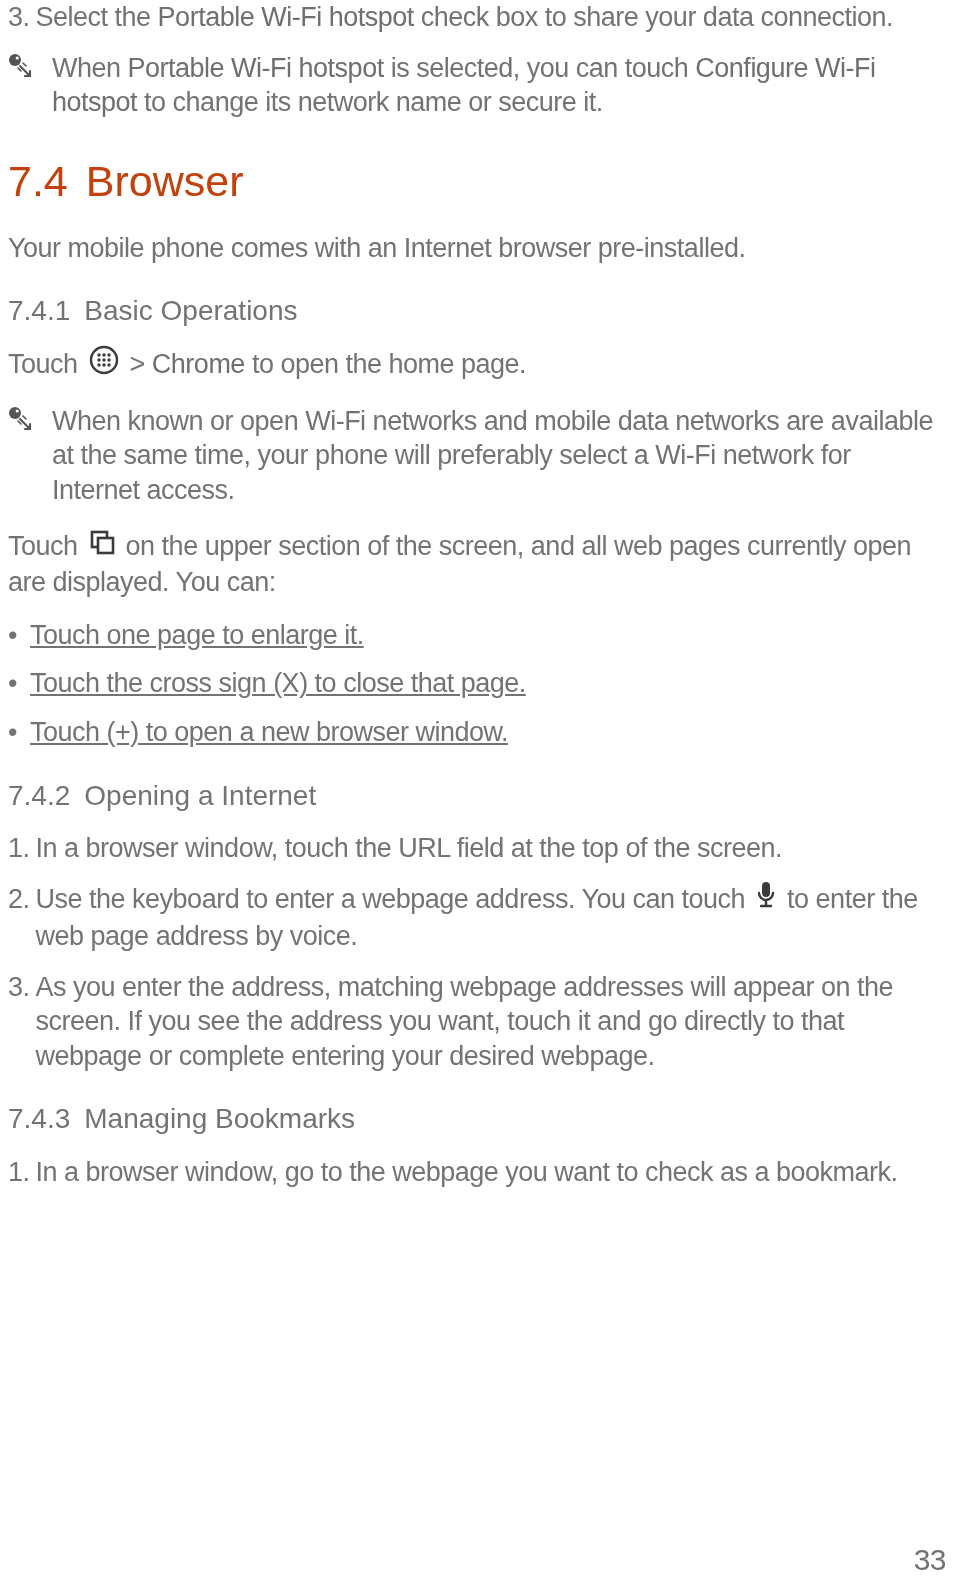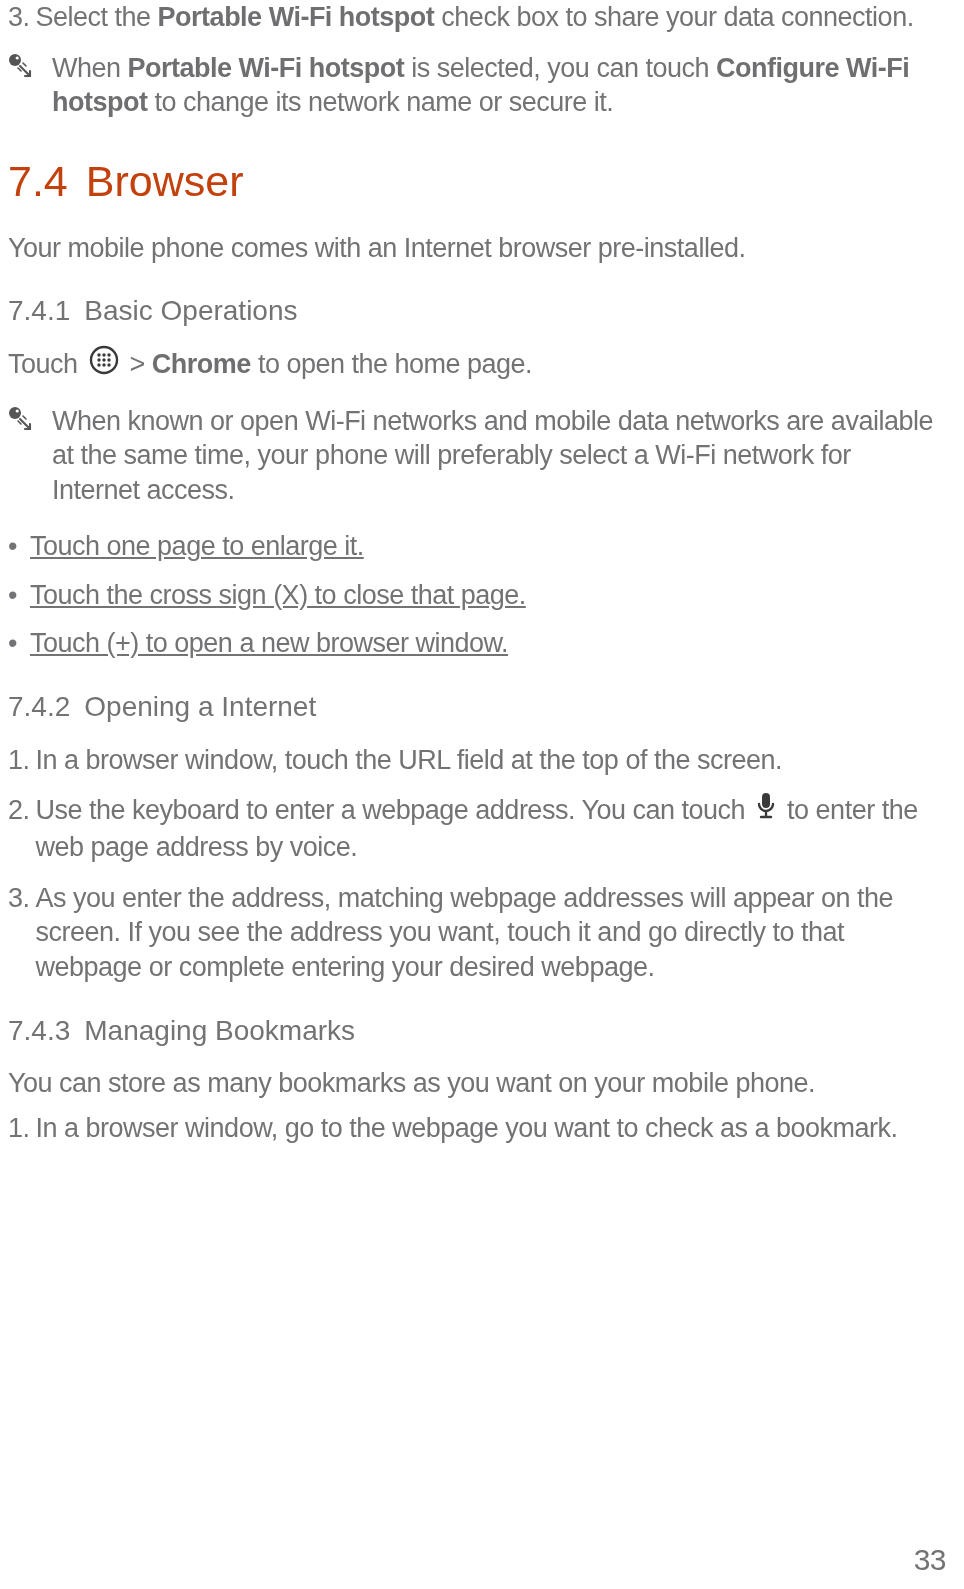--- a/index.html
+++ b/index.html
@@ -34,21 +34,21 @@
   }
   .h2 .secnum { display: inline-block; margin-right: 14px; }
   .h3 {
     font-size: 27px;
     color: #737375;
     font-weight: bold;
     margin: 20px 0 16px 0;
   }
   .para { margin: 0 0 18px 0; color: #737375; }
   .para.tight { margin-bottom: 10px; }
-  .bold { font-weight: bold; color: #6f6f71; text-align: right; }
+  .bold { font-weight: normal; color: #6f6f71; text-align: right; }
   .ol-item {
     display: flex;
     align-items: flex-start;
     margin: 0 0 16px 0;
     color: #737375;
   }
   .ol-item .num {
     flex: 0 0 auto;
     margin-right: 6px;
   }
@@ -154,20 +154,30 @@
         <circle cx="7" cy="7" r="6" fill="#555"></circle>
         <circle cx="9.2" cy="5" r="1.6" fill="#fff"></circle>
         <path d="M12 13 L22 23 M17 23 L22 23 L22 18" stroke="#555" stroke-width="2.1" fill="none" stroke-linecap="round"></path>
         <path d="M15 10 L18 13" stroke="#555" stroke-width="1.6" stroke-linecap="round"></path>
         <path d="M10 15 L13 18" stroke="#555" stroke-width="1.6" stroke-linecap="round"></path>
       </svg>
     </span>
     <span class="note-body">When known or open Wi-Fi networks and mobile data networks are available at the same time, your phone will preferably select a Wi-Fi network for Internet access.</span>
   </div>
 
+  <p class="para">
+    <span>Touch </span>
+    <span class="inline-icon">
+      <svg width="26" height="26" viewBox="0 0 26 26">
+        <rect x="3" y="3" width="15" height="15" fill="none" stroke="#3a3a3a" stroke-width="2.6"></rect>
+        <rect x="9" y="9" width="15" height="15" fill="#fff" stroke="#3a3a3a" stroke-width="2.6"></rect>
+      </svg>
+    </span>
+    <span> on the upper section of the screen, and all web pages currently open are displayed. You can:</span>
+  </p>
 
   <div class="bullets">
     <div class="bullet">
       <span class="dot">•</span>
       <span class="body">Touch one page to enlarge it.</span>
     </div>
     <div class="bullet">
       <span class="dot">•</span>
       <span class="body">Touch the cross sign (X) to close that page.</span>
     </div>
@@ -201,21 +211,20 @@
     </span>
   </div>
   <div class="ol-item">
     <span class="num">3.</span>
     <span class="body">As you enter the address, matching webpage addresses will appear on the screen. If you see the address you want, touch it and go directly to that webpage or complete entering your desired webpage.</span>
   </div>
 
   <div class="h2">
     <span class="secnum">7.4.3</span><span>Managing Bookmarks</span>
   </div>
-  <p class="para tight">You can store as many bookmarks as you want on your mobile phone.</p>
 
 
   <div class="ol-item">
     <span class="num">1.</span>
     <span class="body">In a browser window, go to the webpage you want to check as a bookmark.</span>
   </div>
 
   <div class="page-number">33</div>
 </div>
 

